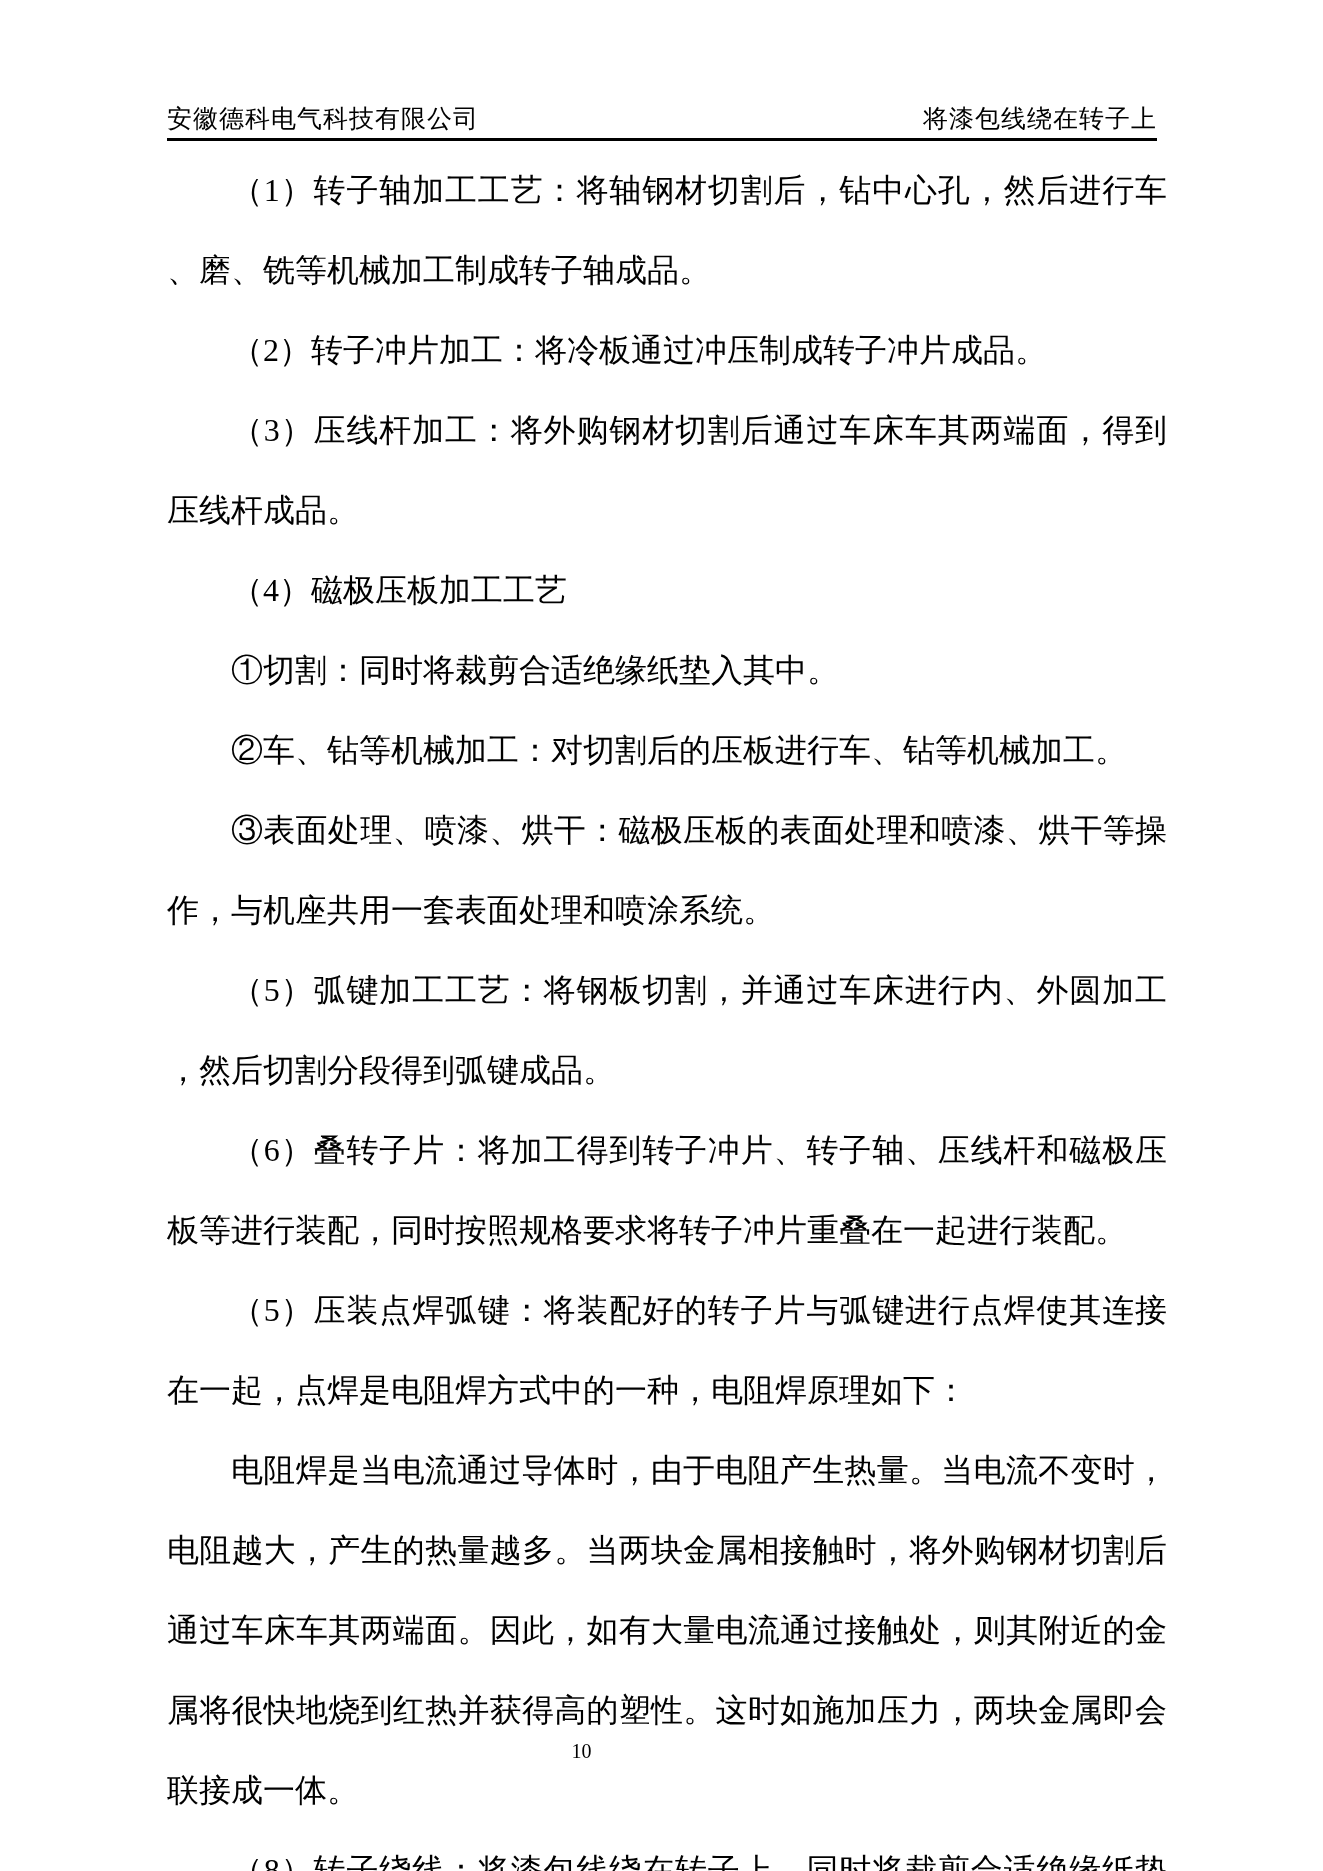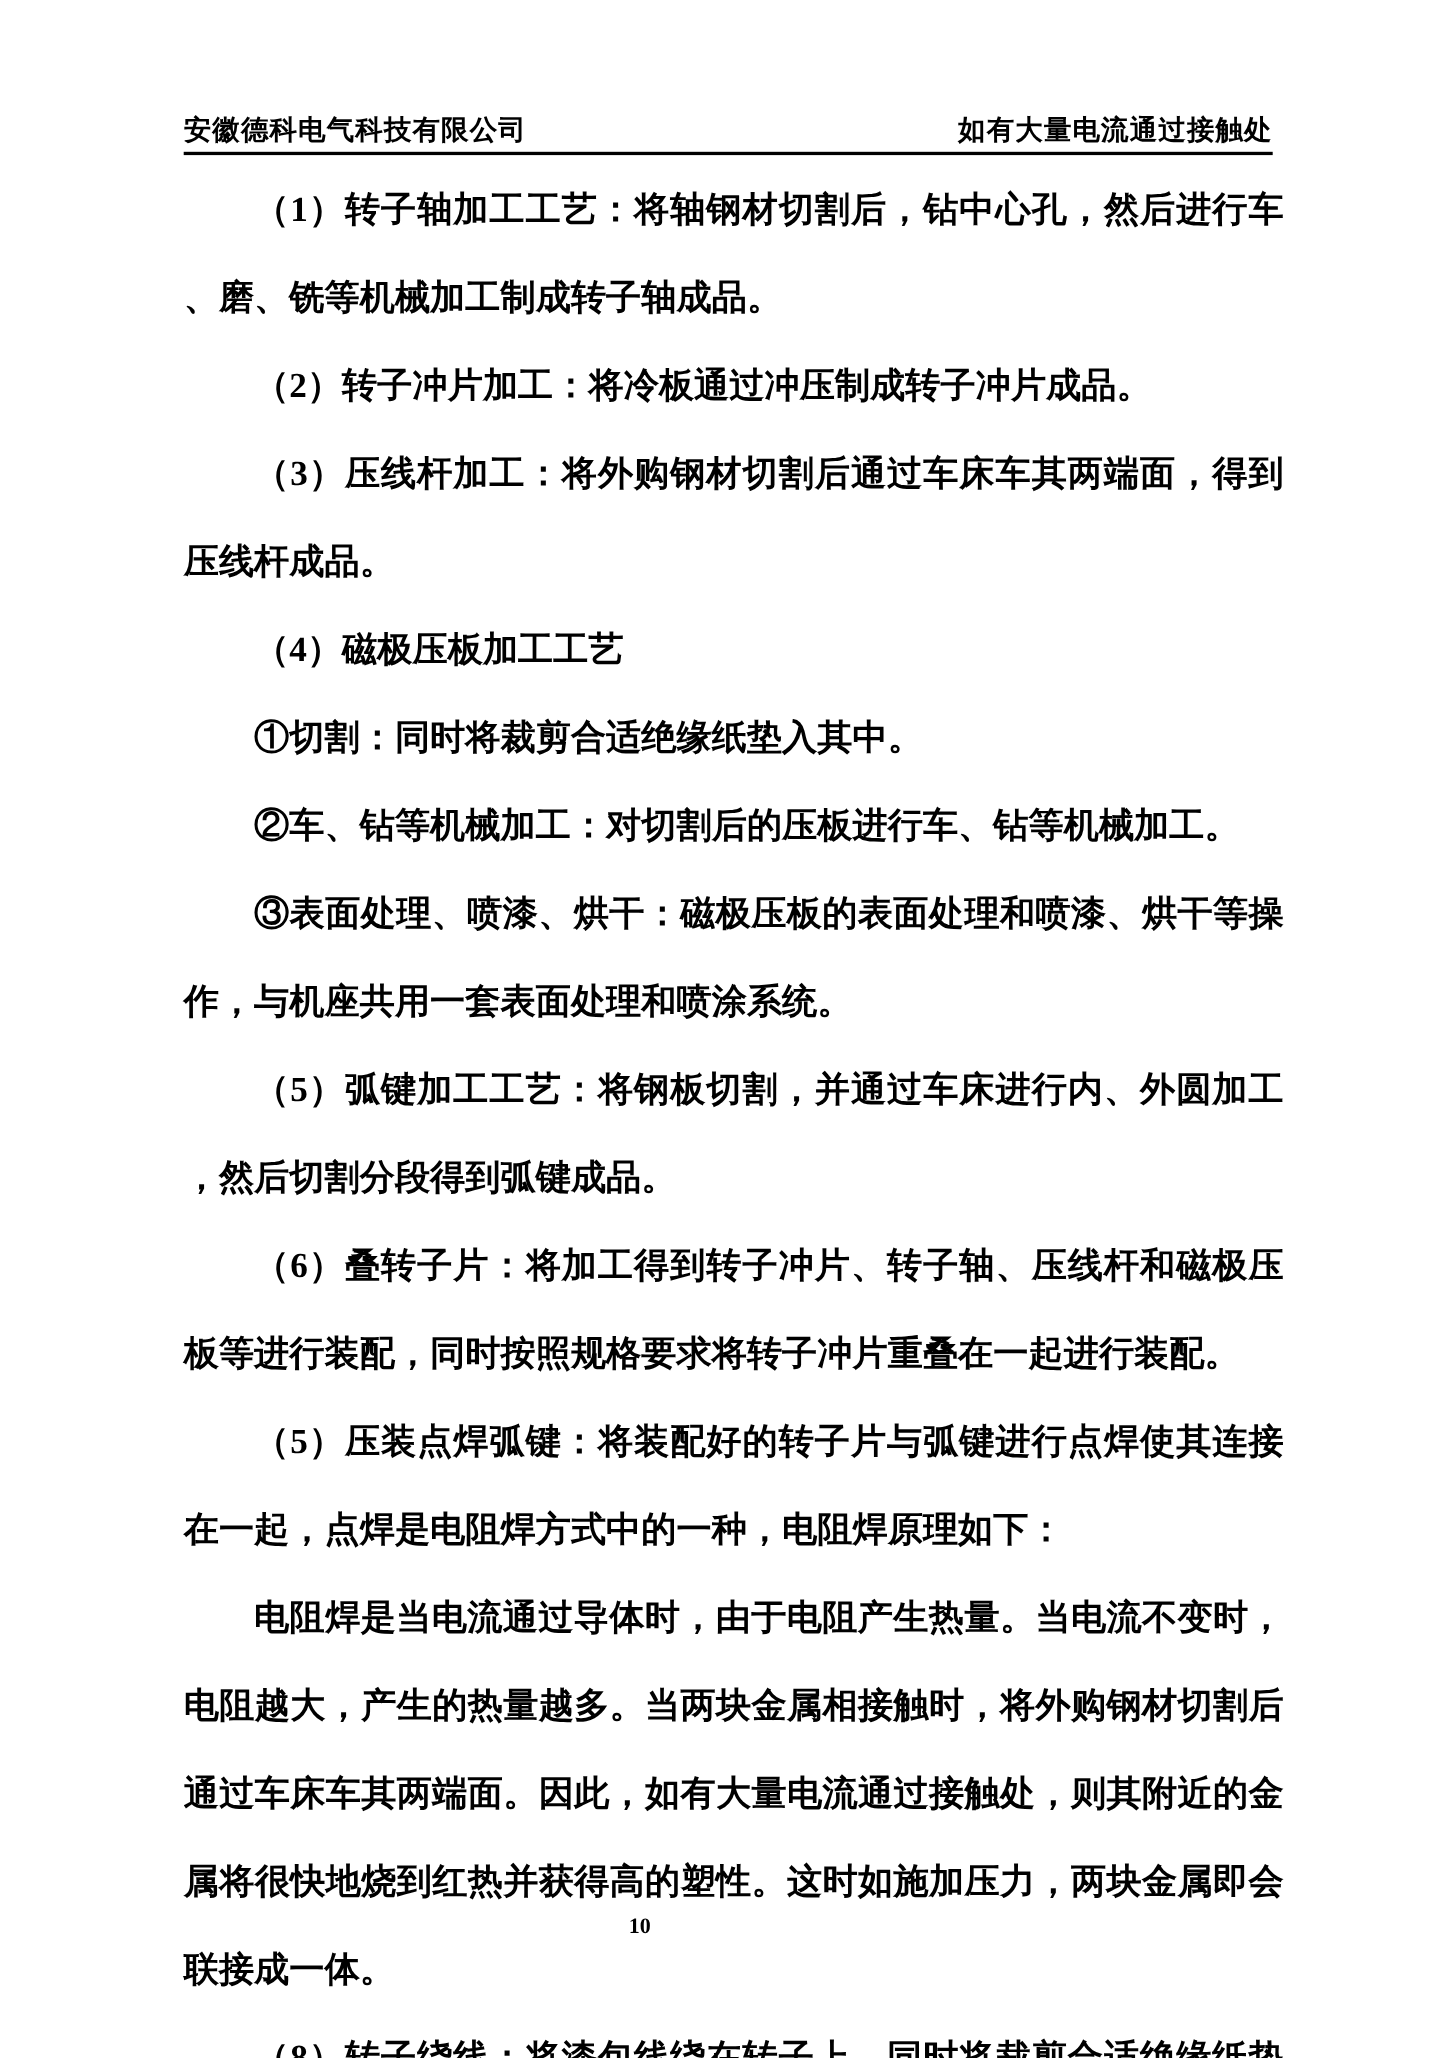--- a/index.html
+++ b/index.html
@@ -9,21 +9,20 @@
   }
   .page {
     position: relative;
     width: 1323px;
     height: 1871px;
     margin: 0 auto;
     background: #ffffff;
     color: #000000;
     font-family: "Liberation Serif", "DejaVu Serif", serif;
     overflow: hidden;
-    font-weight: bold;
   }
   .page-header {
     position: absolute;
     top: 103px;
     left: 167px;
     width: 990px;
     display: flex;
     justify-content: space-between;
     align-items: flex-end;
     font-size: 25px;
@@ -66,21 +65,21 @@
     line-height: 30px;
   }
 </style>
 </head>
 <body>
 
 <div class="page">
 
   <div class="page-header">
     <span>安徽德科电气科技有限公司</span>
-    <span>如有大量电流通过接触处</span>
+    <span>将漆包线绕在转子上</span>
   </div>
 
   <div class="header-rule"></div>
 
   <div class="doc-body">
       <p>（1）转子轴加工工艺：将轴钢材切割后，钻中心孔，然后进行车、磨、铣等机械加工制成转子轴成品。</p>
       <p>（2）转子冲片加工：将冷板通过冲压制成转子冲片成品。</p>
       <p>（3）压线杆加工：将外购钢材切割后通过车床车其两端面，得到压线杆成品。</p>
       <p>（4）磁极压板加工工艺</p>
       <p>①切割：同时将裁剪合适绝缘纸垫入其中。</p>

